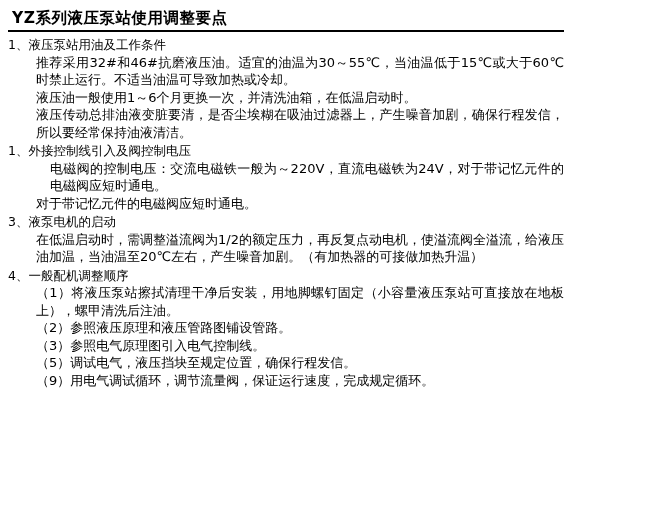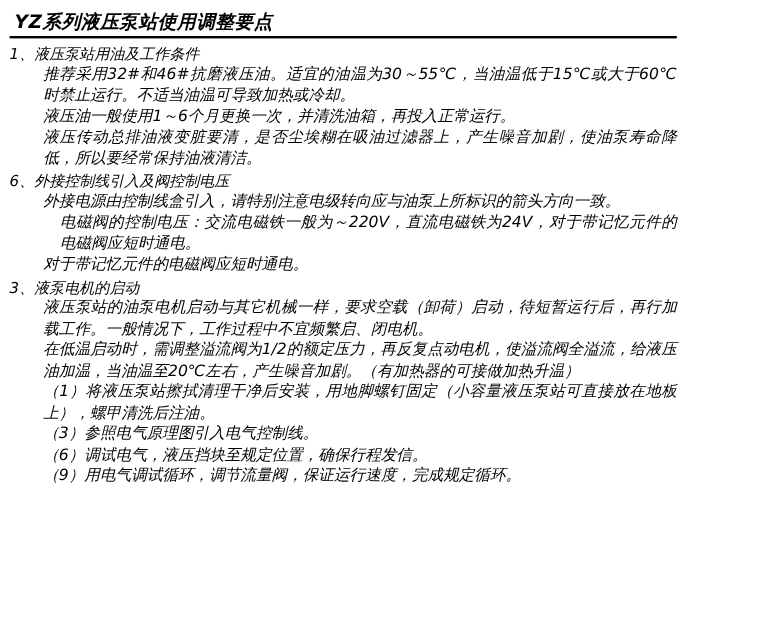--- a/index.html
+++ b/index.html
@@ -13,21 +13,20 @@
     font-family: "DejaVu Sans", "Liberation Sans", sans-serif;
     color: #000000;
     overflow: hidden;
   }
   .page {
     width: 574px;
     height: 516px;
     box-sizing: border-box;
     padding: 6px 10px 0 8px;
     position: relative;
-    font-style: italic;
   }
   .doc-title {
     font-size: 15.5px;
     font-weight: bold;
     letter-spacing: 0.5px;
     line-height: 20px;
     margin: 2px 0 2px 4px;
   }
   .title-rule {
     border: none;
@@ -56,38 +55,38 @@
 <body>
 
 <div class="page">
 
   <div class="doc-title">YZ系列液压泵站使用调整要点</div>
   <hr class="title-rule">
 
   <div class="section">
     <div class="sec-head">1、液压泵站用油及工作条件</div>
     <div class="para indent1">推荐采用32#和46#抗磨液压油。适宜的油温为30～55℃，当油温低于15℃或大于60℃时禁止运行。不适当油温可导致加热或冷却。</div>
-    <div class="para indent1">液压油一般使用1～6个月更换一次，并清洗油箱，再投入正常运行。</div>
-    <div class="para indent1">液压传动总排油液变脏要清，是否尘埃糊在吸油过滤器上，产生噪音加剧，使油泵寿命降低，所以要经常保持油液清洁。</div>
+    <div class="para indent1">液压油一般使用1～6个月更换一次，并清洗油箱，在低温启动时。</div>
+    <div class="para indent1">液压传动总排油液变脏要清，是否尘埃糊在吸油过滤器上，产生噪音加剧，确保行程发信，所以要经常保持油液清洁。</div>
   </div>
 
   <div class="section">
-    <div class="sec-head">6、外接控制线引入及阀控制电压</div>
-    <div class="para indent1">外接电源由控制线盒引入，请特别注意电级转向应与油泵上所标识的箭头方向一致。</div>
+    <div class="sec-head">1、外接控制线引入及阀控制电压</div>
     <div class="para indent2">电磁阀的控制电压：交流电磁铁一般为～220V，直流电磁铁为24V，对于带记忆元件的电磁阀应短时通电。</div>
     <div class="para indent1">对于带记忆元件的电磁阀应短时通电。</div>
   </div>
 
   <div class="section">
     <div class="sec-head">3、液泵电机的启动</div>
-    <div class="para indent1">液压泵站的油泵电机启动与其它机械一样，要求空载（卸荷）启动，待短暂运行后，再行加载工作。一般情况下，工作过程中不宜频繁启、闭电机。</div>
     <div class="para indent1">在低温启动时，需调整溢流阀为1/2的额定压力，再反复点动电机，使溢流阀全溢流，给液压油加温，当油温至20℃左右，产生噪音加剧。（有加热器的可接做加热升温）</div>
   </div>
 
   <div class="section">
+    <div class="sec-head">4、一般配机调整顺序</div>
     <div class="para indent1">（1）将液压泵站擦拭清理干净后安装，用地脚螺钉固定（小容量液压泵站可直接放在地板上），螺甲清洗后注油。</div>
+    <div class="para indent1">（2）参照液压原理和液压管路图铺设管路。</div>
     <div class="para indent1">（3）参照电气原理图引入电气控制线。</div>
-    <div class="para indent1">（6）调试电气，液压挡块至规定位置，确保行程发信。</div>
+    <div class="para indent1">（5）调试电气，液压挡块至规定位置，确保行程发信。</div>
     <div class="para indent1">（9）用电气调试循环，调节流量阀，保证运行速度，完成规定循环。</div>
 
   </div>
 
 </div>
 
 </body></html>

